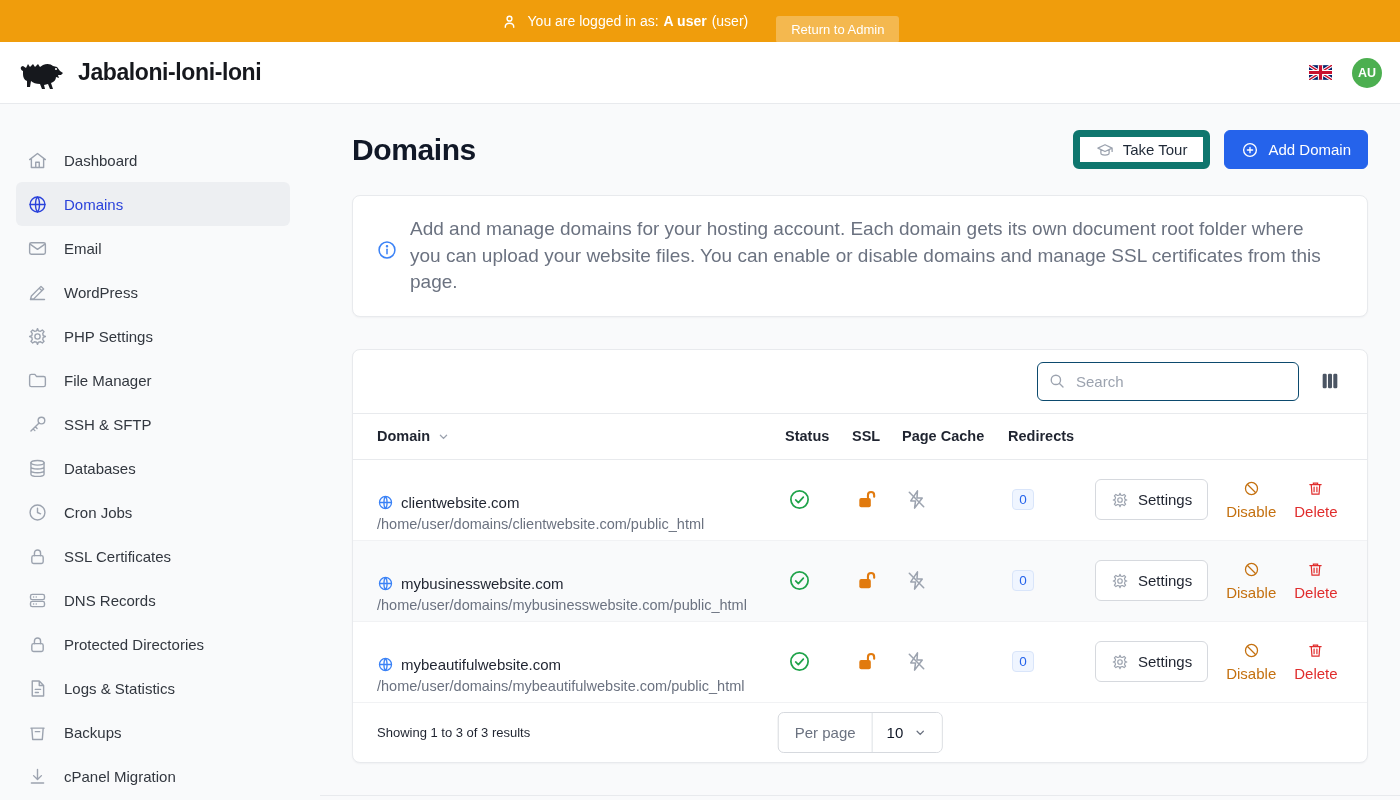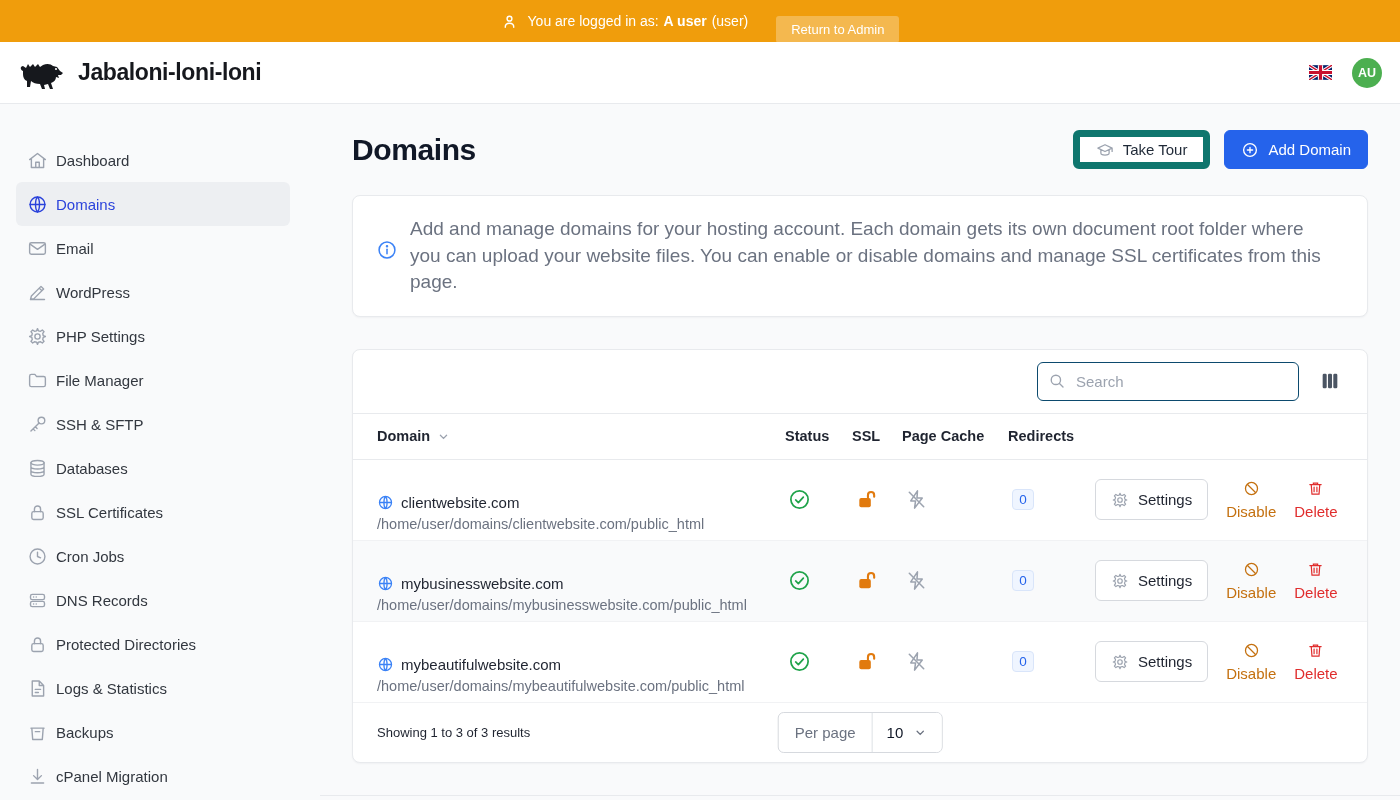--- a/index.html
+++ b/index.html
@@ -35,21 +35,21 @@
     width:30px; height:30px; border-radius:50%; background:#4CAF50; color:#fff;
     display:flex; align-items:center; justify-content:center;
     font-size:12.5px; font-weight:700; cursor:pointer;
   }
   .flag-btn { cursor:pointer; display:flex; }
 
   
   .layout { display:flex; height:696px; }
   .sidebar { width:320px; flex:0 0 320px; padding-top:34px; }
   .side-item {
-    height:44px; display:flex; align-items:center; gap:8px;
+    height:44px; display:flex; align-items:center; gap:16px;
     margin:0 30px 0 16px; padding-left:11px; border-radius:6px;
     font-size:15px; color:#32373F; cursor:pointer;
   }
   .side-item svg { width:21px; height:21px; stroke:#9CA3AF; fill:none; stroke-width:1.6;
     stroke-linecap:round; stroke-linejoin:round; flex:0 0 21px; }
   .side-item.active { background:#EDEFF2; color:#2B43DB; font-weight:500; }
   .side-item.active svg { stroke:#2B43DB; }
 
   .main { flex:1; padding:26px 32px 0 32px; }
 
@@ -229,32 +229,32 @@
     <div class="side-item">
       <svg viewBox="0 0 24 24">
           <ellipse cx="12" cy="5.5" rx="7.5" ry="2.6"></ellipse>
           <path d="M4.5 5.5 V18.5 C4.5 19.9 7.9 21 12 21 C16.1 21 19.5 19.9 19.5 18.5 V5.5 M4.5 10 C4.5 11.4 7.9 12.5 12 12.5 C16.1 12.5 19.5 11.4 19.5 10 M4.5 14.3 C4.5 15.7 7.9 16.8 12 16.8 C16.1 16.8 19.5 15.7 19.5 14.3"></path>
         </svg>
       <span>Databases</span>
     </div>
 
     <div class="side-item">
       <svg viewBox="0 0 24 24">
+          <circle cx="12" cy="12" r="8.5"></circle>
+          <path d="M12 7 V12 L15.5 13.5"></path>
+        </svg>
+      <span>Cron Jobs</span>
+    </div>
+
+    <div class="side-item">
+      <svg viewBox="0 0 24 24">
           <rect x="5.5" y="11" width="13" height="9" rx="2"></rect>
           <path d="M8.5 11 V8 C8.5 6 10 4.5 12 4.5 C14 4.5 15.5 6 15.5 8 V11"></path>
         </svg>
       <span>SSL Certificates</span>
-    </div>
-
-    <div class="side-item">
-      <svg viewBox="0 0 24 24">
-          <circle cx="12" cy="12" r="8.5"></circle>
-          <path d="M12 7 V12 L15.5 13.5"></path>
-        </svg>
-      <span>Cron Jobs</span>
     </div>
 
     <div class="side-item">
       <svg viewBox="0 0 24 24">
           <rect x="4" y="5" width="16" height="6" rx="2"></rect>
           <rect x="4" y="13" width="16" height="6" rx="2"></rect>
           <path d="M7.5 8 H7.6 M7.5 16 H7.6 M10.5 8 H10.6 M10.5 16 H10.6"></path>
         </svg>
       <span>DNS Records</span>
     </div>

